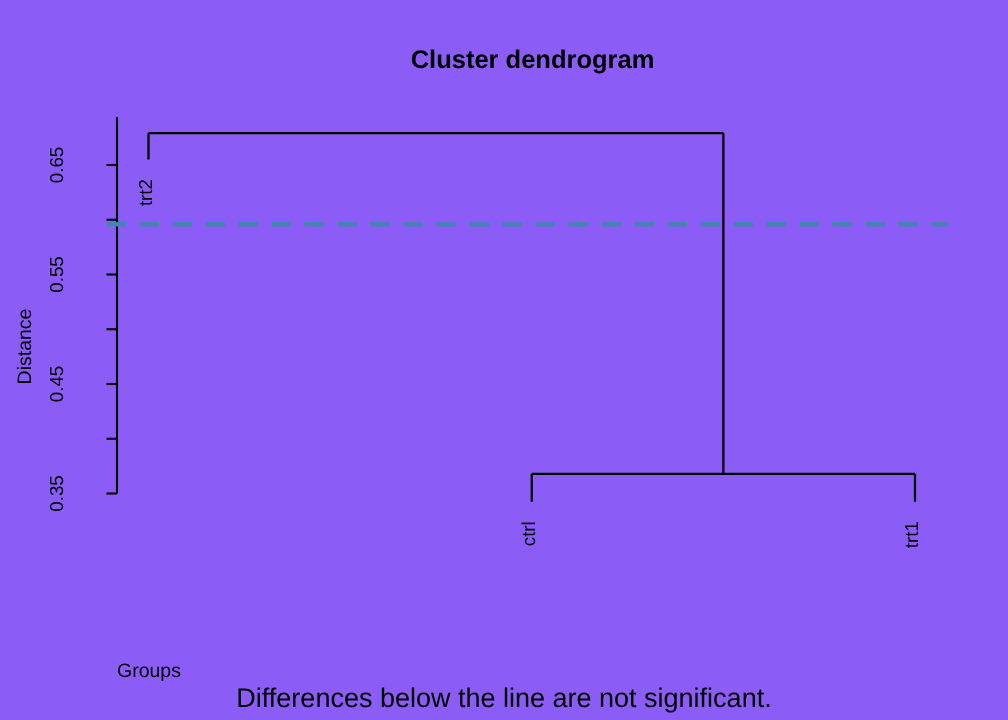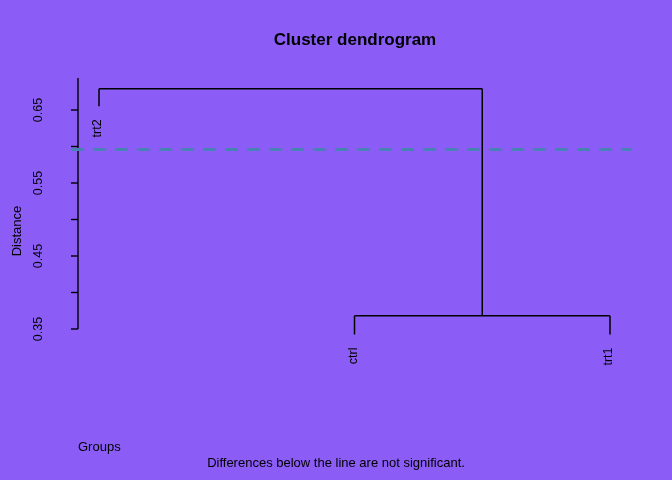--- a/index.html
+++ b/index.html
@@ -42,21 +42,21 @@
     top: 439px;
     text-align: left;
     font-size: 13px;
   }
   .subtitle {
     position: absolute;
     left: 0;
     width: 672px;
     top: 455px;
     text-align: center;
-    font-size: 13px;
+    font-size: 18px;
   }
   svg#plot {
     position: absolute;
     left: 0;
     top: 0;
   }
   svg text {
     font-family: "Liberation Sans", sans-serif;
     font-size: 12.5px;
     fill: #000000;

